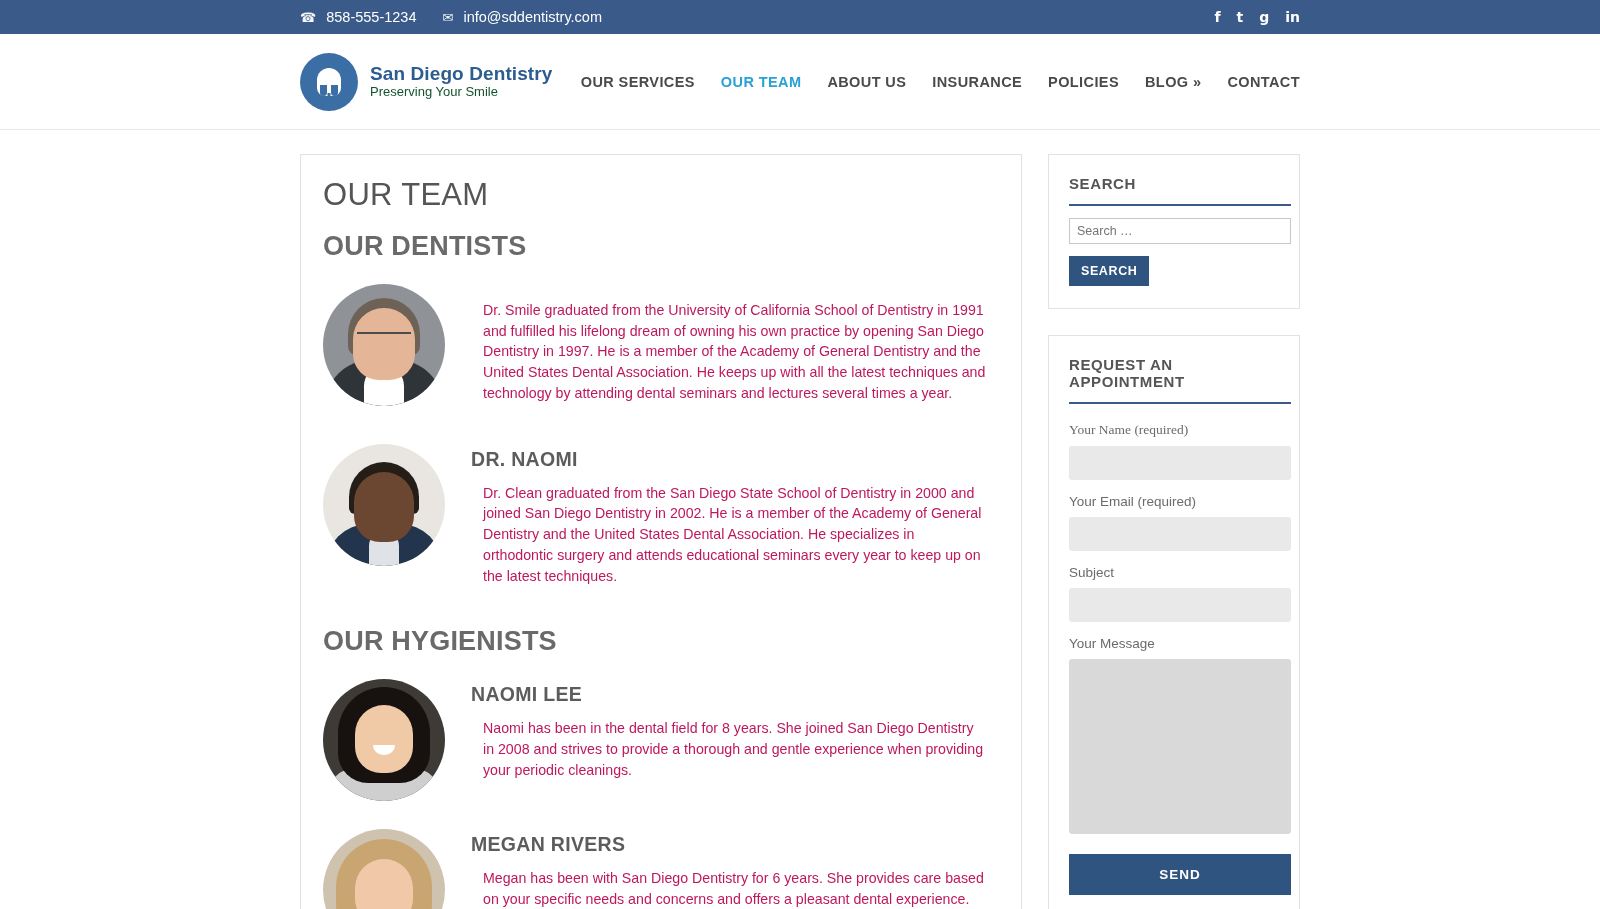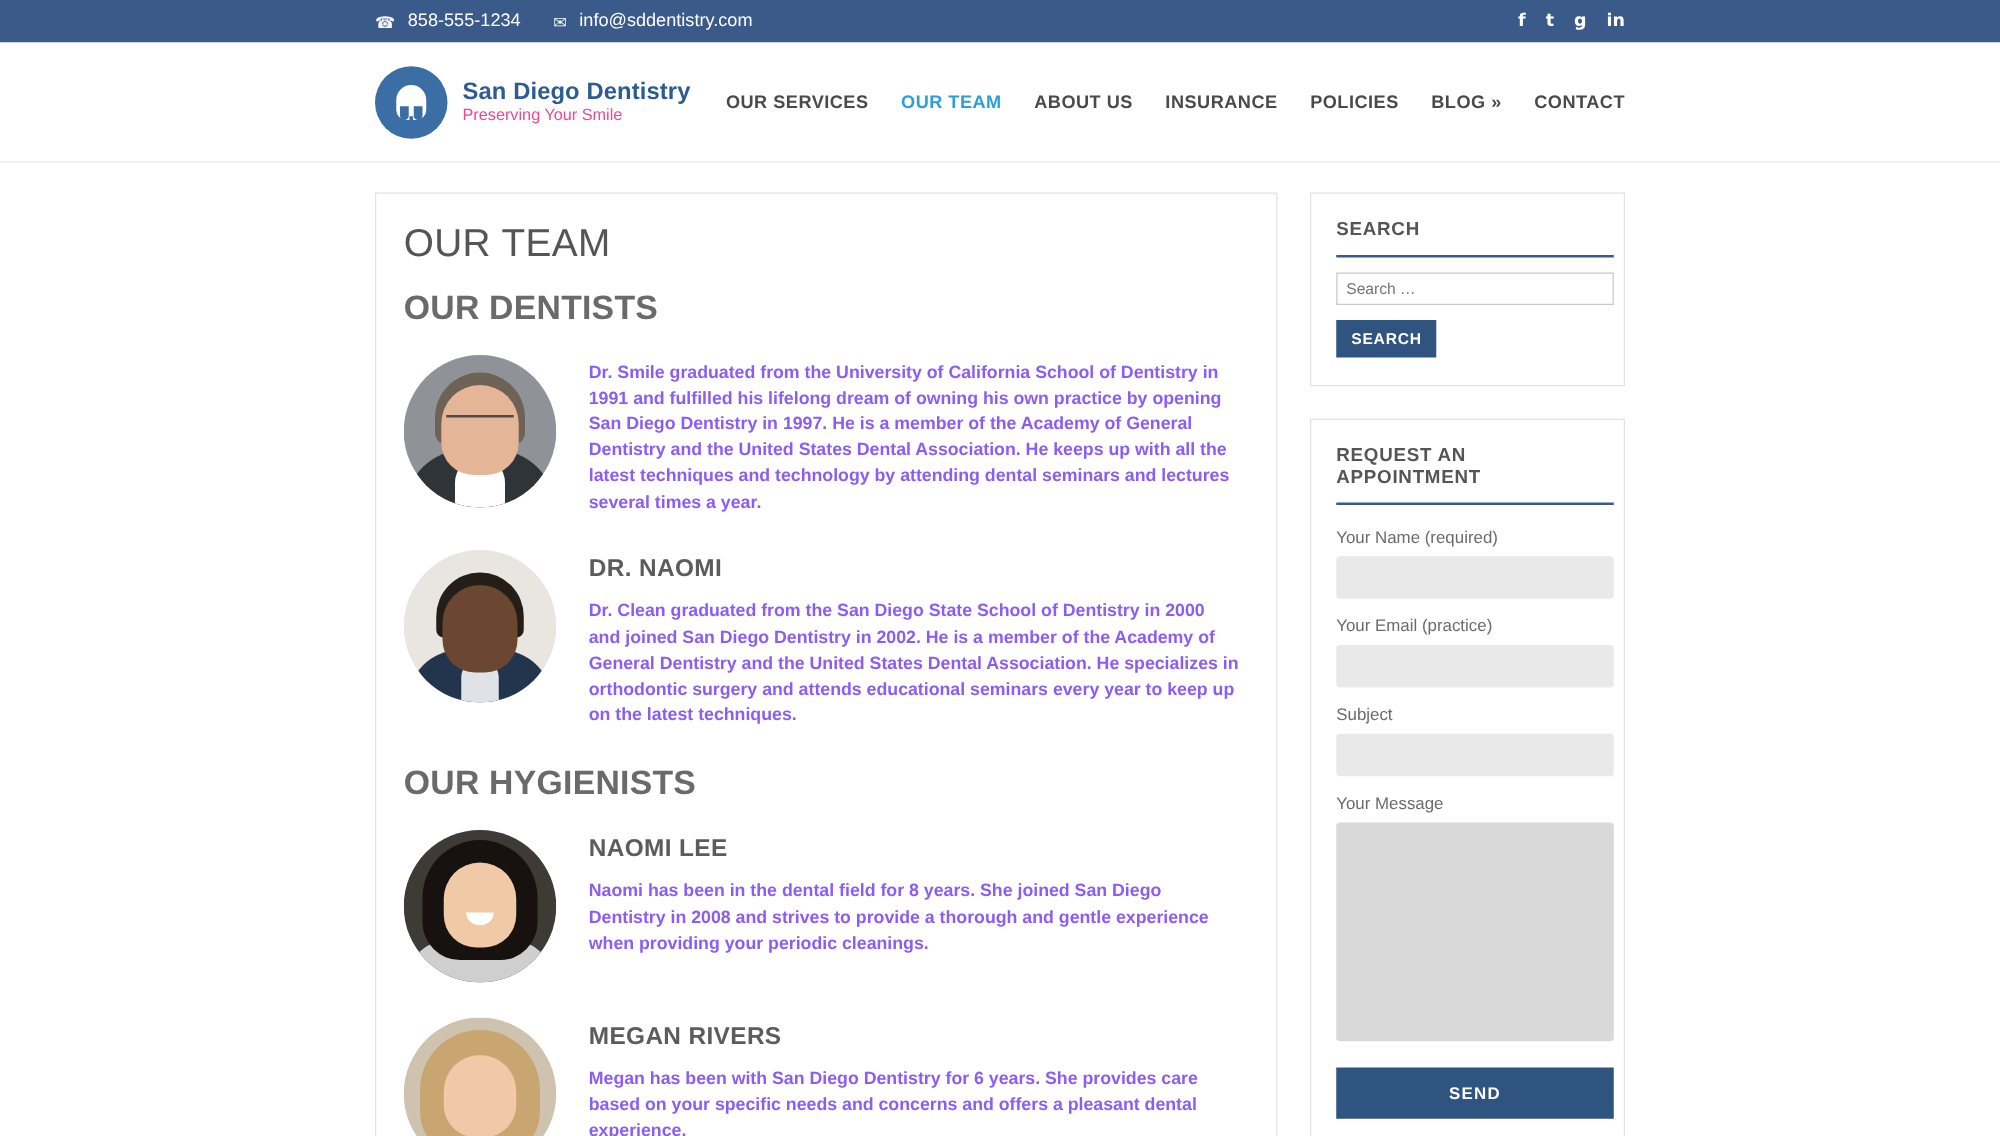--- a/index.html
+++ b/index.html
@@ -68,21 +68,21 @@
     content: ""; position: absolute;
     bottom: 0; left: 3px; width: 7px; height: 11px;
     background: #3a6ea5; border-radius: 0 0 4px 4px;
     box-shadow: 11px 0 0 #3a6ea5;
   }
   .logo-text { line-height: 1.15; }
   .logo-title {
     font-size: 19px; font-weight: bold; color: #2c5c90;
     letter-spacing: .1px;
   }
-  .logo-sub { font-size: 13px; color: #ec4899; }
+  .logo-sub { font-size: 13px; color: #14532d; }
 
   .nav { display: flex; align-items: center; gap: 26px; }
   .nav-item {
     font-size: 14.5px; font-weight: bold; color: #4a4a4a;
     letter-spacing: .4px; cursor: pointer; white-space: nowrap;
   }
   .nav-item.active { color: #2aa0d5; }
 
   
   .page {
@@ -110,22 +110,22 @@
     width: 122px; height: 122px; flex: 0 0 122px;
     border-radius: 50%; overflow: hidden;
     position: relative;
   }
   .person-body { flex: 1; padding-top: 4px; }
   .person-name {
     font-size: 19.5px; font-weight: bold; color: #5c5c5c;
     margin: 0 0 12px 0; letter-spacing: .3px;
   }
   .person-bio {
-    font-size: 14.2px; color: #8b5cf6; line-height: 1.46;
-    margin: 0; max-width: 520px; font-weight: bold;
+    font-size: 14.2px; color: #be185d; line-height: 1.46;
+    margin: 12px; max-width: 520px;
   }
 
   
   .av-bg { position: absolute; inset: 0; }
   .av1 .av-bg { background: #8f9398; }
   .av2 .av-bg { background: #e9e6e2; }
   .av3 .av-bg { background: #3e3a36; }
   .av4 .av-bg { background: #cfc2ae; }
   .av-hair, .av-face, .av-body { position: absolute; }
   .av1 .av-hair { width: 72px; height: 58px; left: 25px; top: 14px; background: #6e6257; border-radius: 36px 36px 10px 10px; }
@@ -171,21 +171,21 @@
     background: #2f5480; color: #fff;
     border: none; padding: 8px 12px;
     font-size: 12.5px; font-weight: bold; letter-spacing: .6px;
     cursor: pointer;
     font-family: "Liberation Sans", sans-serif;
   }
   .field-label {
     font-size: 13.5px; color: #6b6b6b;
     margin: 14px 0 8px 0; display: block;
   }
-  .field-label.first { margin-top: 18px; }
+  .field-label.first { margin-top: 18px; font-family: Liberation Serif, serif; }
   .field-input {
     width: 100%; height: 34px;
     background: #e9e9e9; border: none; border-radius: 3px;
     outline: none; padding: 0 8px;
     font-family: "Liberation Sans", sans-serif;
     font-size: 13px; color: #444;
   }
   .field-textarea {
     width: 100%; height: 175px;
     background: #d9d9d9; border: none; border-radius: 3px;
@@ -321,21 +321,21 @@
       <input class="search-input" type="text" placeholder="Search …" style="">
       <button class="search-btn">SEARCH</button>
     </div>
 
     <div class="widget">
       <h4 class="widget-title">REQUEST AN APPOINTMENT</h4>
 
       <label class="field-label first">Your Name (required)</label>
       <input class="field-input" type="text" style="">
 
-      <label class="field-label">Your Email (practice)</label>
+      <label class="field-label">Your Email (required)</label>
       <input class="field-input" type="text" style="">
 
       <label class="field-label">Subject</label>
       <input class="field-input" type="text" style="">
 
       <label class="field-label">Your Message</label>
       <textarea class="field-textarea" style=""></textarea>
 
       <button class="send-btn">SEND</button>
     </div>

